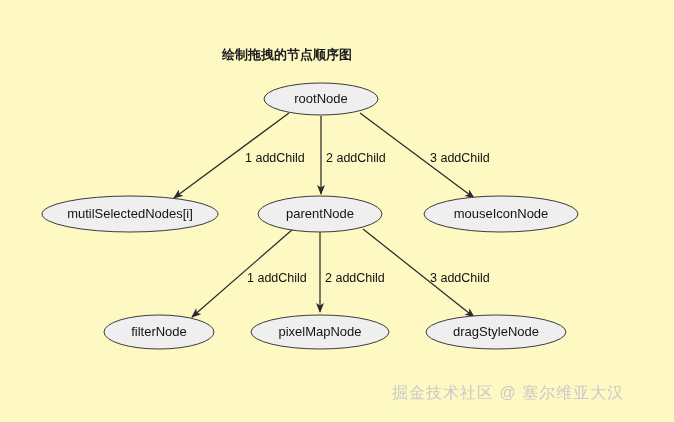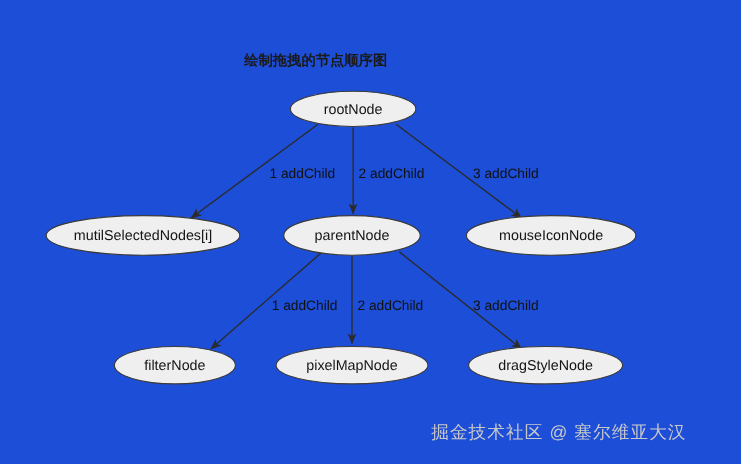--- a/index.html
+++ b/index.html
@@ -54,21 +54,21 @@
   .watermark-text {
     font-family: "Liberation Sans", sans-serif;
     font-size: 16px;
     fill: #c9c9c9;
     letter-spacing: 1px;
   }
 </style>
 </head>
 <body>
 
-<div id="canvas" style="background: #1d4ed8;">
+<div id="canvas" style="background: #fef9c3;">
   <svg id="diagram-svg" viewBox="0 0 674 422">
     <defs>
       <marker id="arrowhead" markerWidth="10" markerHeight="8" refX="9" refY="4" orient="auto" markerUnits="userSpaceOnUse">
         <path d="M0,0 L10,4 L0,8 L2.6,4 Z" fill="#2b2b2b"></path>
       </marker>
       <radialGradient id="nodeShade" cx="50%" cy="38%" r="72%">
         <stop offset="0%" stop-color="#f8f8f8"></stop>
         <stop offset="100%" stop-color="#e9e9e9"></stop>
       </radialGradient>
     </defs>

